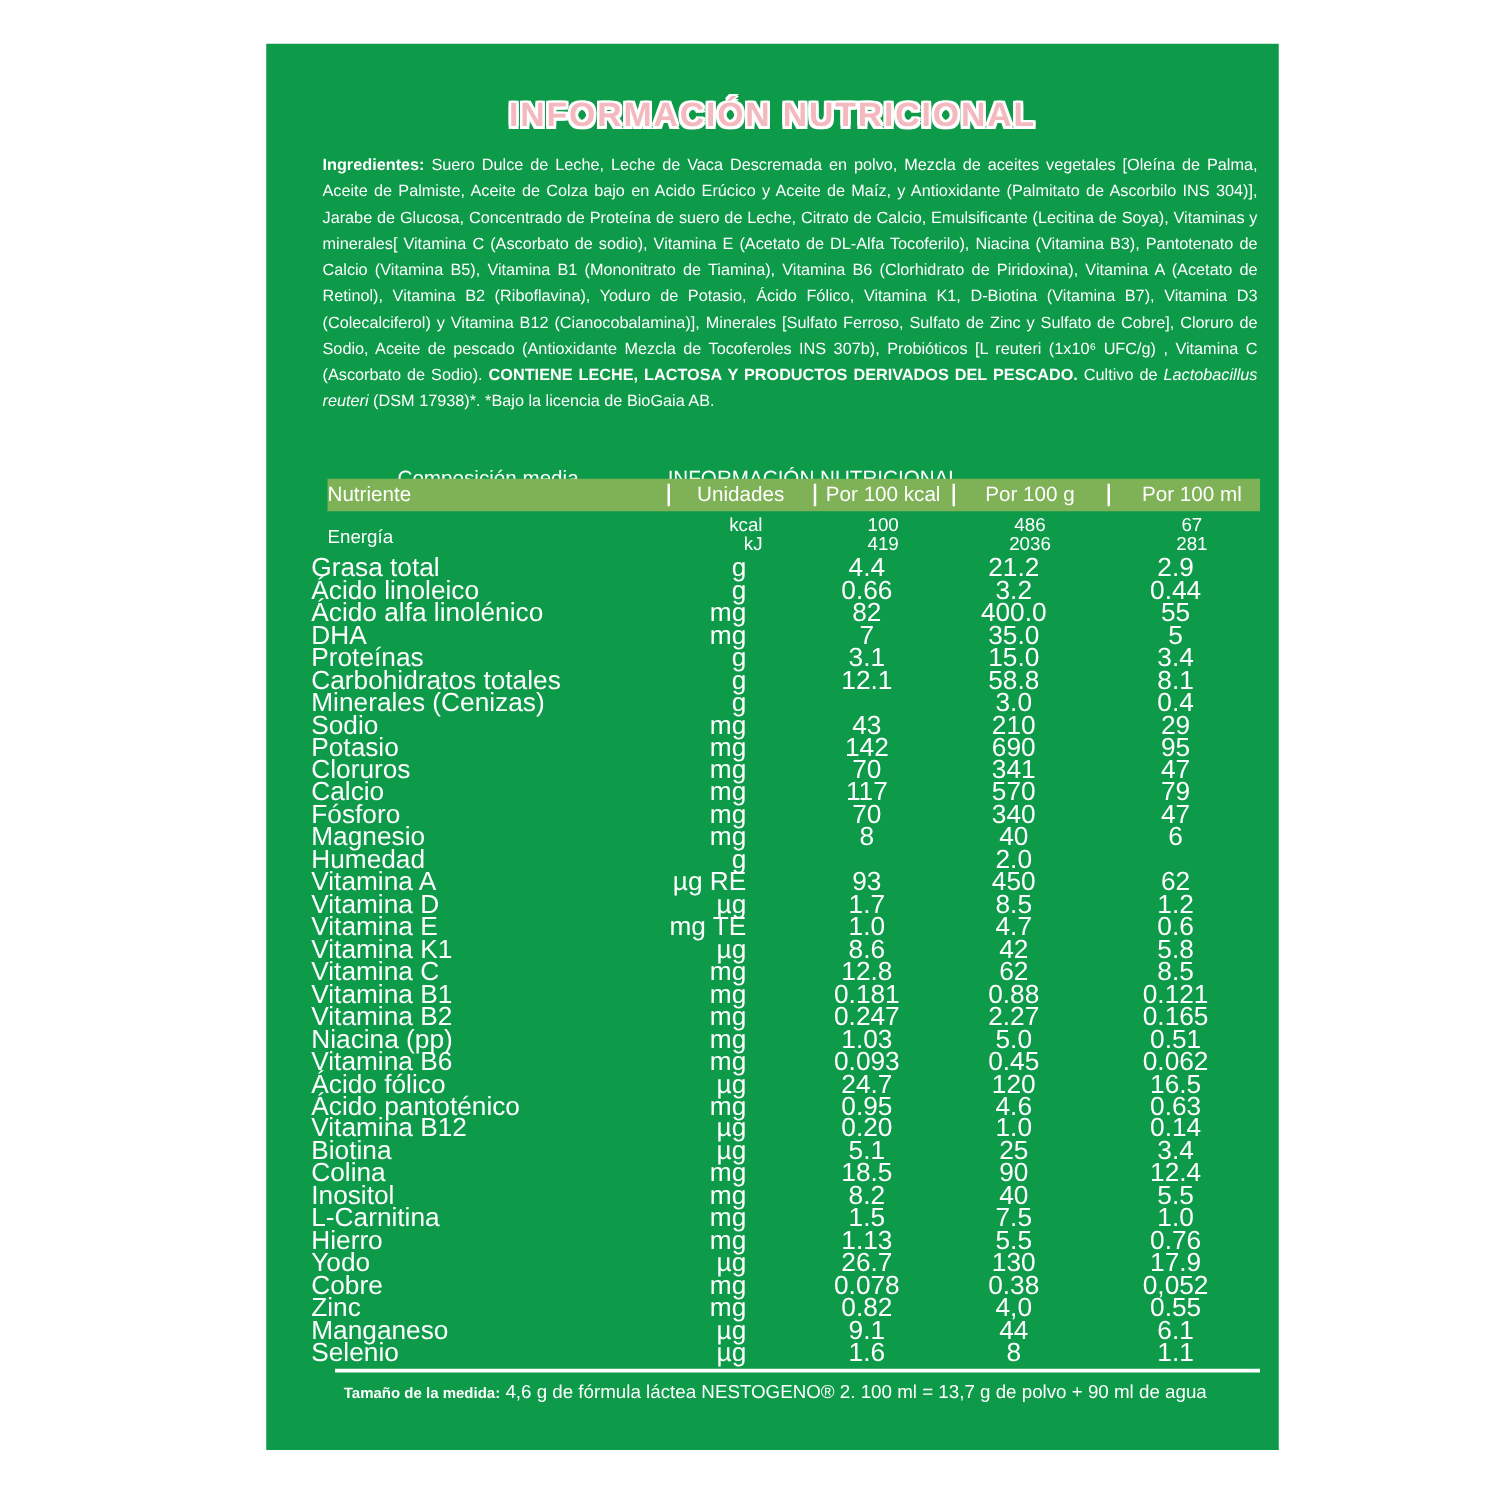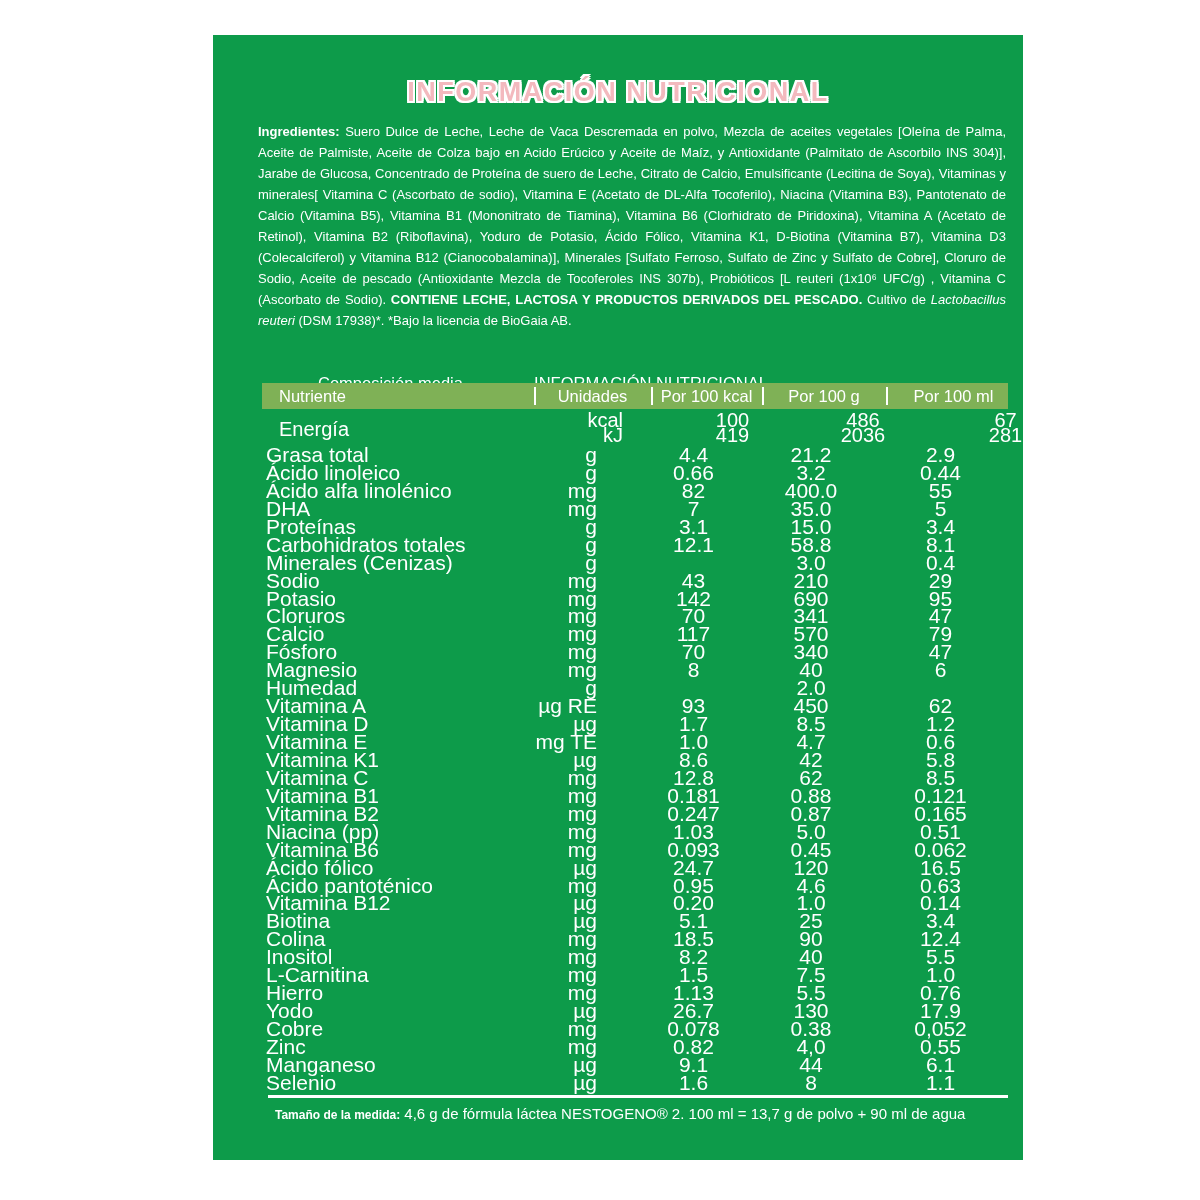--- a/index.html
+++ b/index.html
@@ -28,29 +28,29 @@
   .captions { position:absolute; top:321px; left:49px; width:746px; height:22px; font-size:16.5px; font-weight:normal;margin-top:18px; }
   .cap-left { position:absolute; left:56px; top:0; }
   .cap-center { position:absolute; left:0; right:0; top:0; text-align:center; transform:translateX(16px); }
   .thead {
     position:absolute; top:348px; left:49px; width:746px; height:26px;
     background:#7fb156; display:flex; align-items:center; font-size:16.5px; 
   }
   .vsep { position:absolute; top:4px; bottom:4px; width:2px; background:#ffffff; }
   .vs1 { left:272px; } .vs2 { left:389px; } .vs3 { left:500px; } .vs4 { left:624px; }
   .cell { flex:none; }
-  .c0 { width:272px; text-align:left; padding-left:17px; }
+  .c0 { width:272px; text-align:left; padding-left:0; }
   .c1 { width:117px; }
   .c2 { width:111px; }
   .c3 { width:124px; }
   .c4 { width:135px; }
   .thead .c1, .thead .c2, .thead .c3, .thead .c4 { text-align:center; }
   .energy {
     position:absolute; top:378px; left:49px; width:746px; height:32px;
-    display:flex; font-size:20px; line-height:15px;gap:13px;
+    display:flex; font-size:15px; line-height:15px;
   }
   .energy .c0 { display:flex; align-items:center; }
   .energy .stack div { height:15px; }
   .energy .c1 { text-align:right; padding-right:41px; }
   .energy .c2, .energy .c3, .energy .c4 { text-align:center; }
   .rows { position:absolute; top:411px; left:49px; width:746px; }
   .row { display:flex; height:17.95px; line-height:17.95px; font-size:21px;justify-content:flex-end; }
   .row .c1 { text-align:right; padding-right:41px; }
   .row .c2, .row .c3, .row .c4 { text-align:center; }
   .hr { position:absolute; top:1060px; left:55px; width:740px; height:3px; background:#ffffff; }
@@ -244,21 +244,21 @@
           <div class="cell c0">Vitamina B1</div>
           <div class="cell c1">mg</div>
           <div class="cell c2">0.181</div>
           <div class="cell c3">0.88</div>
           <div class="cell c4">0.121</div>
         </div>
         <div class="row">
           <div class="cell c0">Vitamina B2</div>
           <div class="cell c1">mg</div>
           <div class="cell c2">0.247</div>
-          <div class="cell c3">0.87</div>
+          <div class="cell c3">2.27</div>
           <div class="cell c4">0.165</div>
         </div>
         <div class="row">
           <div class="cell c0">Niacina (pp)</div>
           <div class="cell c1">mg</div>
           <div class="cell c2">1.03</div>
           <div class="cell c3">5.0</div>
           <div class="cell c4">0.51</div>
         </div>
         <div class="row">

